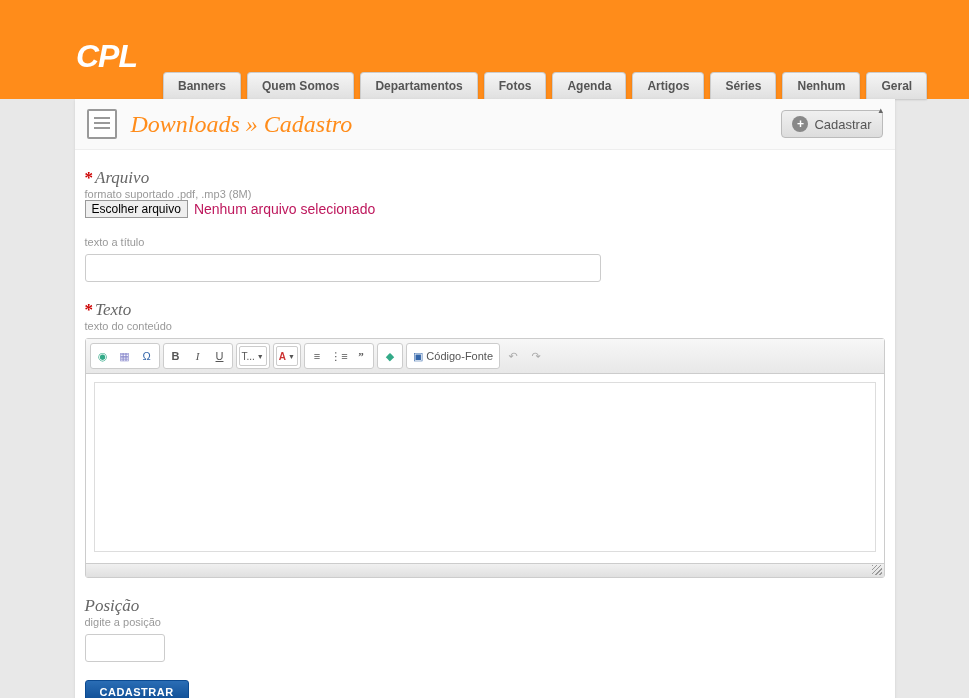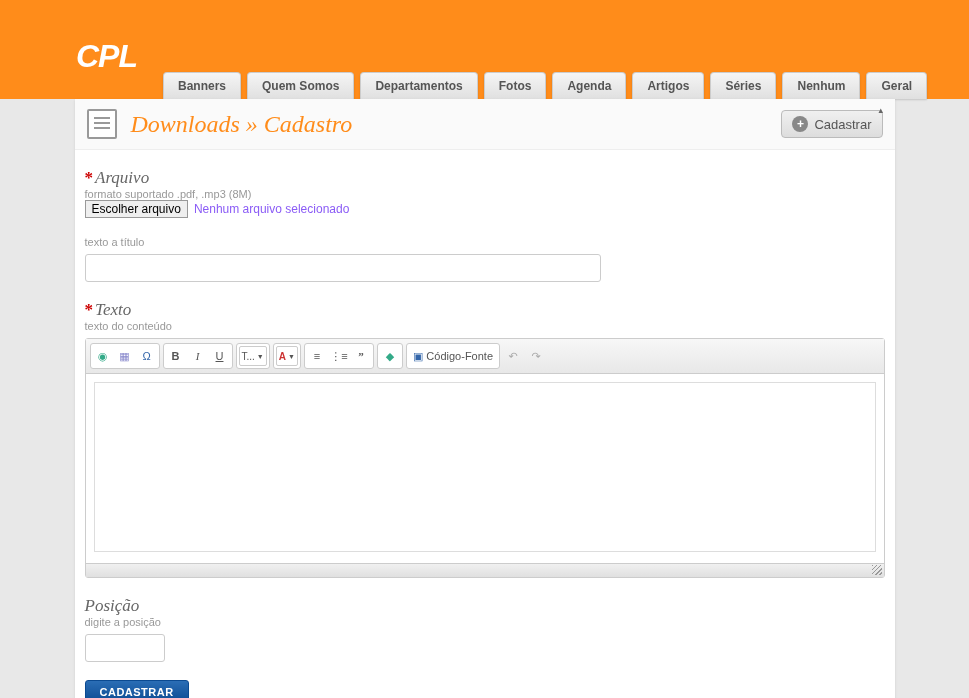--- a/index.html
+++ b/index.html
@@ -15,21 +15,21 @@
 .page-title { font-family: Georgia, serif; font-style: italic; font-size: 24px; color: #ff8c1a; }
 .cadastrar-btn { margin-left: auto; display: flex; align-items: center; gap: 6px; background: linear-gradient(#f0f0f0, #ddd); border: 1px solid #bbb; border-radius: 4px; padding: 5px 10px; font-size: 13px; color: #555; cursor: pointer; }
 .plus-circle { width: 16px; height: 16px; border-radius: 50%; background: #888; color: #fff; display: flex; align-items: center; justify-content: center; font-size: 12px; font-weight: bold; }
 .form-body { padding: 18px 10px 20px 10px; }
 .field-group { margin-bottom: 18px; }
 .field-label { font-family: Georgia, serif; font-style: italic; font-size: 17px; color: #666; }
 .required { color: #c00; font-weight: bold; margin-right: 2px; font-style: normal; }
 .field-hint { font-size: 11px; color: #999; margin-top: 0; }
 .file-row { display: flex; align-items: center; gap: 6px; }
 .file-button { background: #efefef; border: 1px solid #999; padding: 1px 6px; font-size: 12px; cursor: pointer; }
-.file-status { font-size: 12px; color: #8b5cf6; }
+.file-status { font-size: 14px; color: #be185d; }
 .text-input { width: 516px; height: 28px; border: 1px solid #ccc; border-radius: 3px; padding: 4px 6px; font-size: 13px; margin-top: 6px; }
 .pos-input { width: 80px; height: 28px; border: 1px solid #ccc; border-radius: 3px; padding: 4px 6px; font-size: 13px; margin-top: 6px; }
 .editor-wrap { border: 1px solid #ccc; border-radius: 3px; margin-top: 6px; background: #fff; }
 .editor-toolbar { background: linear-gradient(#f7f7f7, #e8e8e8); border-bottom: 1px solid #ccc; padding: 4px; display: flex; align-items: center; gap: 3px; flex-wrap: wrap; }
 .tb-group { display: flex; gap: 2px; background: #fff; border: 1px solid #ccc; border-radius: 3px; padding: 2px; }
 .tb-btn { width: 20px; height: 20px; display: flex; align-items: center; justify-content: center; font-size: 11px; cursor: pointer; border-radius: 2px; }
 .tb-btn.bold { font-weight: bold; }
 .tb-btn.ital { font-style: italic; font-family: Georgia, serif; }
 .tb-btn.under { text-decoration: underline; }
 .tb-select { font-size: 10px; border: 1px solid #ccc; height: 20px; padding: 0 2px; background: #fff; border-radius: 2px; display: flex; align-items: center; gap: 2px; cursor: pointer; }

